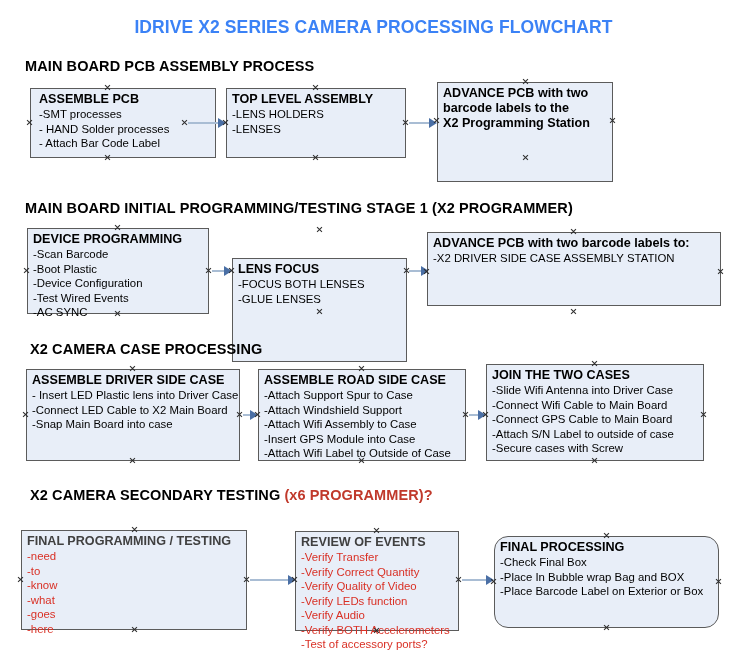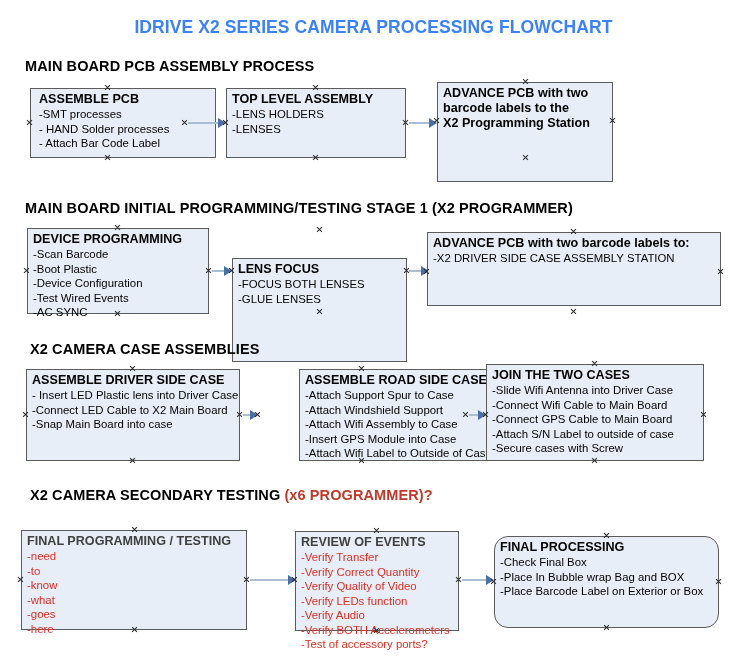--- a/index.html
+++ b/index.html
@@ -183,38 +183,38 @@
   <div class="node" style="left:427px; top:232px; width:294px; height:74px;">
     <div class="head">ADVANCE PCB with two barcode labels to:</div>
     <div class="line">-X2 DRIVER  SIDE  CASE  ASSEMBLY STATION</div>
   </div>
   <div class="handle" style="left:570px; top:228px;"></div>
   <div class="handle" style="left:570px; top:308px;"></div>
   <div class="handle" style="left:423px; top:268px;"></div>
   <div class="handle" style="left:717px; top:268px;"></div>
 
   <div class="section-head" style="left:30px; top:341px;">
-    <span>X2 CAMERA CASE ASSEMBLIES</span>
+    <span>X2 CAMERA CASE PROCESSING</span>
   </div>
 
   <div class="node" style="left:26px; top:369px; width:214px; height:92px;">
     <div class="head">ASSEMBLE DRIVER SIDE CASE</div>
     <div class="line">- Insert LED Plastic lens into Driver Case</div>
     <div class="line">-Connect LED Cable to X2 Main Board</div>
     <div class="line">-Snap Main Board into case</div>
   </div>
   <div class="handle" style="left:129px; top:365px;"></div>
   <div class="handle" style="left:129px; top:457px;"></div>
   <div class="handle" style="left:22px; top:411px;"></div>
   <div class="handle" style="left:236px; top:411px;"></div>
 
   <div class="conn" style="left:243px; top:414px; width:12px;"></div>
   <div class="arrowhead" style="left:250px; top:410px;"></div>
 
-  <div class="node" style="left:258px; top:369px; width:208px; height:92px;margin-left:41px;">
+  <div class="node" style="left:258px; top:369px; width:208px; height:92px;">
     <div class="head">ASSEMBLE ROAD SIDE CASE</div>
     <div class="line">-Attach Support Spur to Case</div>
     <div class="line">-Attach Windshield Support</div>
     <div class="line">-Attach Wifi Assembly to Case</div>
     <div class="line">-Insert GPS Module into Case</div>
     <div class="line">-Attach Wifi Label to Outside of Case</div>
   </div>
   <div class="handle" style="left:358px; top:365px;"></div>
   <div class="handle" style="left:358px; top:457px;"></div>
   <div class="handle" style="left:254px; top:411px;"></div>

